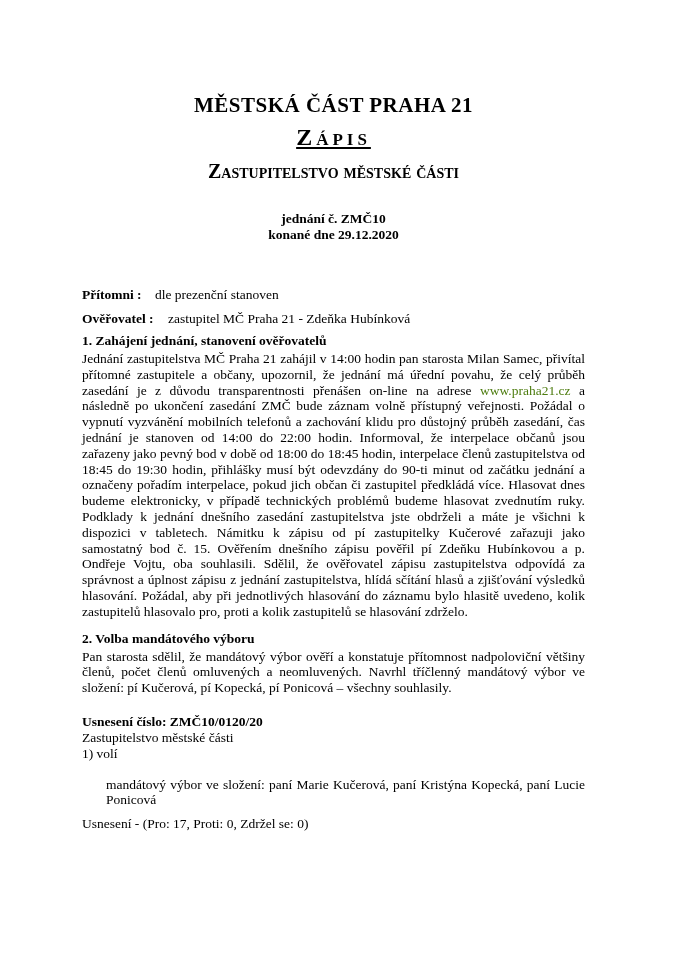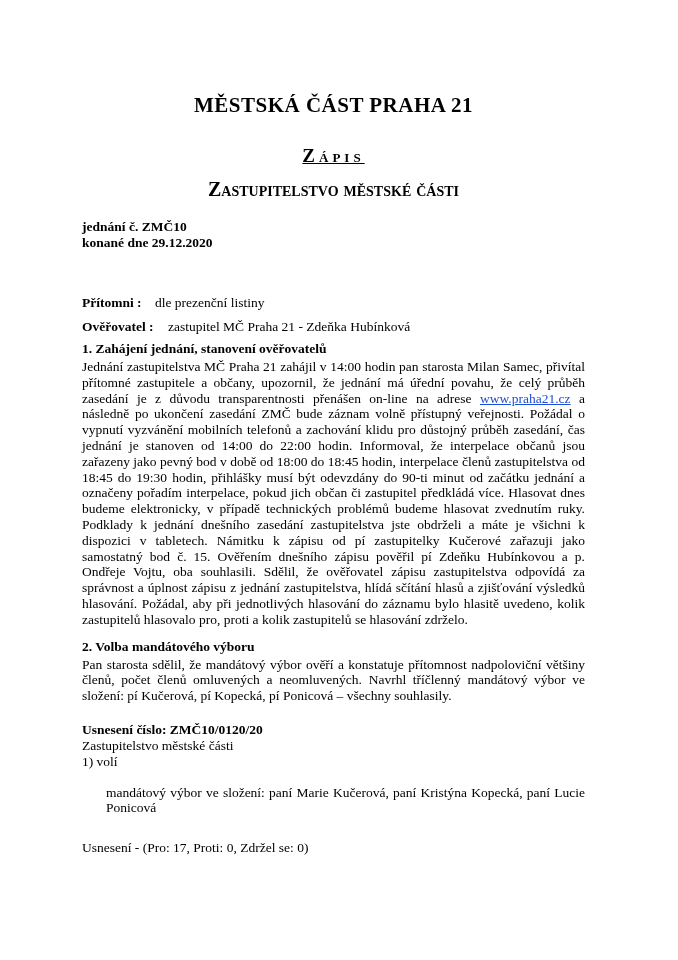--- a/index.html
+++ b/index.html
@@ -22,43 +22,44 @@
   }
   .doc-title {
     font-size: 21px;
     line-height: 24px;
     font-weight: bold;
     text-align: center;
     letter-spacing: 0.5px;
     margin: 0;
   }
   .doc-zapis {
-    font-size: 19px;
+    font-size: 24px;
     line-height: 23px;
     font-weight: bold;
     font-variant: small-caps;
     text-align: center;
     letter-spacing: 4px;
-    margin-top: 27px;
+    margin-top: 9px;
   }
   .doc-zapis .underlined {
     text-decoration: underline;
   }
   .doc-subtitle {
     font-size: 20px;
     line-height: 23px;
     font-weight: bold;
     font-variant: small-caps;
     text-align: center;
     margin-top: 11px;
   }
   .session {
     font-weight: bold;
+    text-align: center;
     line-height: 16px;
-    margin-top: 18px;
+    margin-top: 28px;
   }
   .attendance {
     margin-top: 44px;
     line-height: 16px;
   }
   .att-row { display: flex; align-items: flex-end; }
   .att-row + .att-row { margin-top: 8px; }
   .att-label { font-weight: bold; flex: 0 0 auto; }
   .att-label.present  { width: 73px; }
   .att-label.verifier { width: 86px; }
@@ -68,37 +69,36 @@
     line-height: 16px;
     margin: 0 0 2px 0;
   }
   .s1-heading { margin-top: 6px; }
   .s2-heading { margin-top: 11px; }
   .para {
     text-align: justify;
     margin: 0;
   }
   .doc-link {
-    color: #1d4ed8;
-    text-decoration: underline;
+    color: #4d7c0f;
     cursor: pointer;
   }
   .resolution-number {
     font-weight: bold;
     line-height: 16px;
     margin-top: 18px;
   }
   .res-line { line-height: 15.8px; }
   .res-detail {
     text-align: justify;
     margin-top: 15px;
     margin-left: 24px;
   }
   .vote-result {
-    margin-top: 24px;
+    margin-top: 8px;
   }
 </style>
 </head>
 <body>
 
 <div class="page">
 
   <div class="doc-title">MĚSTSKÁ ČÁST PRAHA 21</div>
 
   <div class="doc-zapis">
@@ -108,21 +108,21 @@
   <div class="doc-subtitle">Zastupitelstvo městské části</div>
 
   <div class="session">
     <div>jednání č. ZMČ10</div>
     <div>konané dne 29.12.2020</div>
   </div>
 
   <div class="attendance">
     <div class="att-row">
       <span class="att-label present">Přítomni :</span>
-      <span class="att-value">dle prezenční listiny</span>
+      <span class="att-value">dle prezenční stanoven</span>
     </div>
     <div class="att-row">
       <span class="att-label verifier">Ověřovatel :</span>
       <span class="att-value">
         <div>zastupitel MČ Praha 21 - Zdeňka Hubínková</div>
       </span>
     </div>
   </div>
 
   <div class="section-heading s1-heading">1. Zahájení jednání, stanovení ověřovatelů</div>

